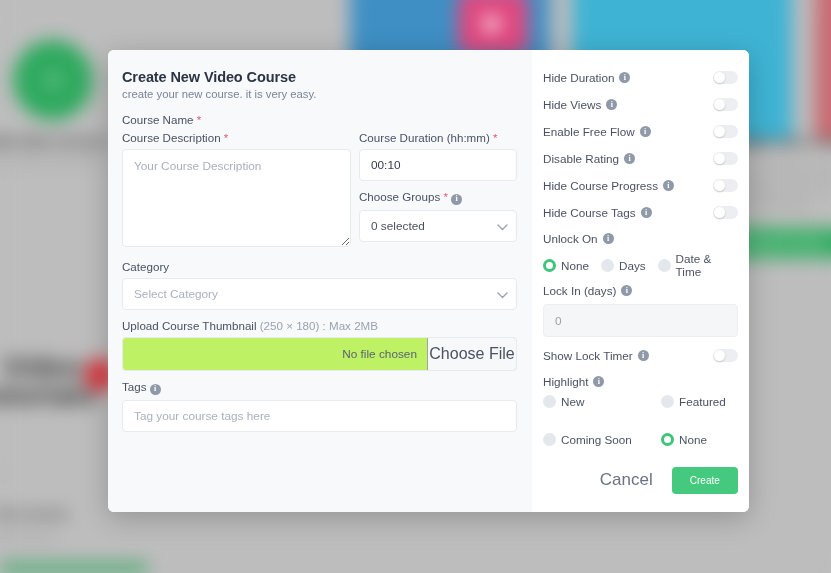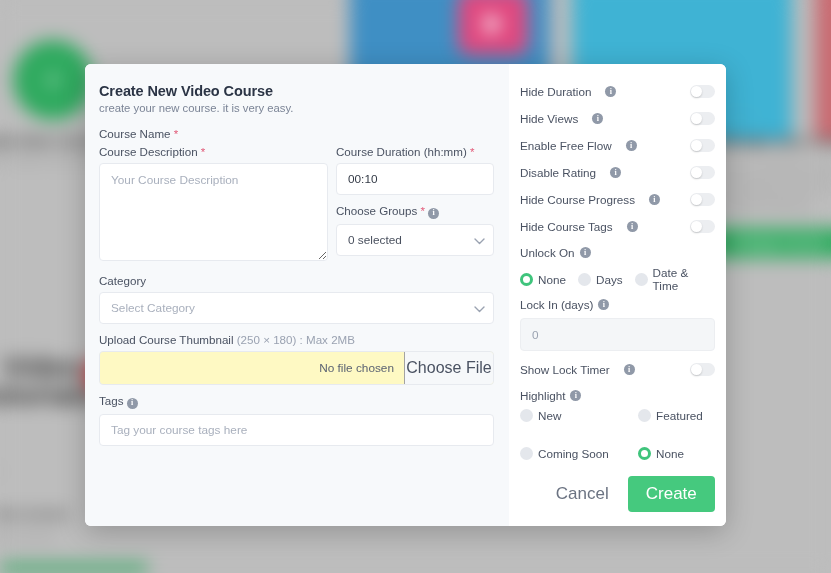--- a/index.html
+++ b/index.html
@@ -49,28 +49,27 @@
     line-height: 30px;
   }
   .bg-white-panel {
     position: absolute;
     background: #f1f3f5;
   }
 
   
   #modal {
     position: absolute;
-    left: 85px; top: 50px;
+    left: 108px; top: 50px;
     width: 641px; height: 462px;
     background: #ffffff;
     border-radius: 6px;
     box-shadow: 0 6px 28px rgba(0,0,0,0.22);
     display: flex;
     overflow: hidden;
-    margin-top: 14px;
   }
   #left-pane {
     width: 428px;
     background: #f7f9fb;
     padding: 19px 15px 0 14px;
     box-sizing: border-box;
   }
   #right-pane {
     flex: 1;
     background: #ffffff;
@@ -149,21 +148,21 @@
     transform: translateY(-50%);
     pointer-events: none;
     color: #9aa2b1;
   }
 
   .file-row {
     display: flex;
     border: 1px solid #e7eaef;
     border-radius: 4px;
     overflow: hidden;
-    background: #fef9c3;
+    background: #bef264;
     height: 32px;
   }
   .file-name {
     flex: 1;
     display: flex; align-items: center; justify-content: flex-end;
     padding-right: 10px;
     font-size: 11.8px;
     color: #5b6372;
   }
   .file-btn {
@@ -182,21 +181,21 @@
   .mb9  { margin-bottom: 9px; }
 
   
   .tog-row {
     display: flex; align-items: center;
     height: 27px;
   }
   .tog-label {
     font-size: 11.7px;
     color: #4a5262;
-    display: flex; align-items: center; gap: 14px;
+    display: flex; align-items: center; gap: 5px;
     flex: 1;
   }
   .info {
     width: 11px; height: 11px;
     border-radius: 50%;
     background: #9099a8;
     color: #fff;
     font-size: 8px;
     font-weight: bold;
     font-family: "Liberation Serif", serif;
@@ -278,21 +277,21 @@
   .btn-cancel {
     font-size: 17px;
     color: #6b7382;
     background: transparent;
     border: none;
     padding: 8px 13px;
     cursor: pointer;
     font-family: "Liberation Sans", sans-serif;
   }
   .btn-create {
-    font-size: 17px;
+    font-size: 10px;
     color: #ffffff;
     background: #45c97e;
     border: none;
     border-radius: 4px;
     padding: 8px 18px;
     cursor: pointer;
     font-family: "Liberation Sans", sans-serif;
   }
 </style>
 </head>

